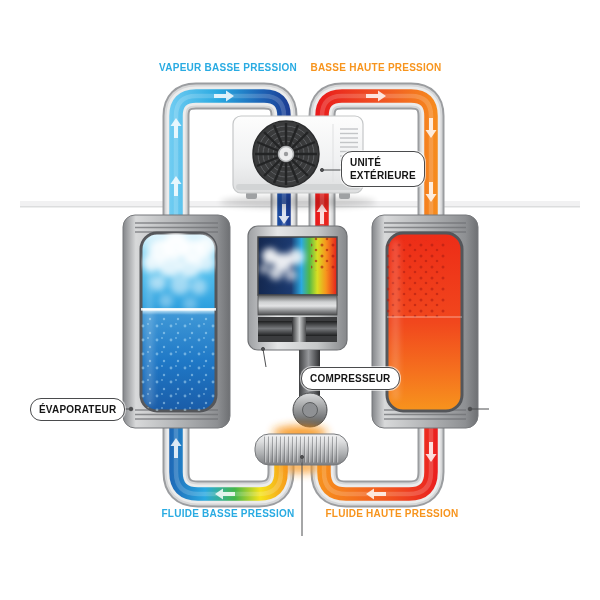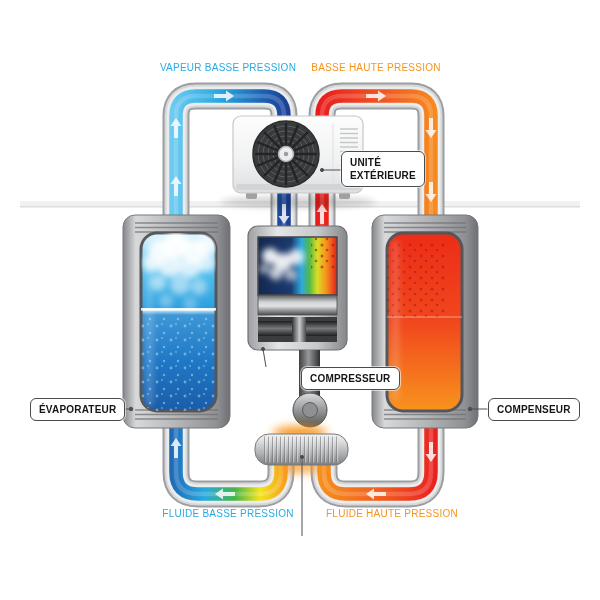--- a/index.html
+++ b/index.html
@@ -1,27 +1,27 @@
 <!DOCTYPE html>
 <html><head>
 <meta charset="utf-8">
 <style>
   html,body{margin:0;padding:0;background:#fff;}
   .stage{
     position:relative;width:600px;height:600px;background:#ffffff;overflow:hidden;
     font-family:"Liberation Sans", sans-serif;
   }
   .flow-label{
-    position:absolute;font-size:10px;font-weight:normal;letter-spacing:.25px;
+    position:absolute;font-size:10px;font-weight:bold;letter-spacing:.25px;
     text-align:center;width:176px;white-space:nowrap;
   }
   .flow-label.cold{color:#29ABE2;}
   .flow-label.hot{color:#F7941D;}
   .tag{
-    position:absolute;background:#ffffff;border:1.4px solid #4A4B4D;border-radius:6px;
+    position:absolute;background:#ffffff;border:1.4px solid #4A4B4D;border-radius:11px;
     padding:4px 8px;font-size:10px;font-weight:bold;color:#151515;letter-spacing:.2px;
     white-space:nowrap;line-height:1.3;box-shadow:0 0 0 1px rgba(255,255,255,.6);
   }
   svg{position:absolute;left:0;top:0;}
 </style>
 </head>
 <body>
 
 <div class="stage">
 
@@ -365,16 +365,15 @@
 
   <div class="tag" style="left:341px;top:151px;">
     <span style="display:block">UNITÉ</span>
     <span style="display:block">EXTÉRIEURE</span>
   </div>
 
   <div class="tag" style="left:261px;top:367px;margin-left:40px;">COMPRESSEUR</div>
 
   <div class="tag" style="left:30px;top:398px;">ÉVAPORATEUR</div>
 
-  <div class="tag" style="left:488px;top:398px;">COMPENSEUR</div>
 
 
 </div>
 
 </body></html>

